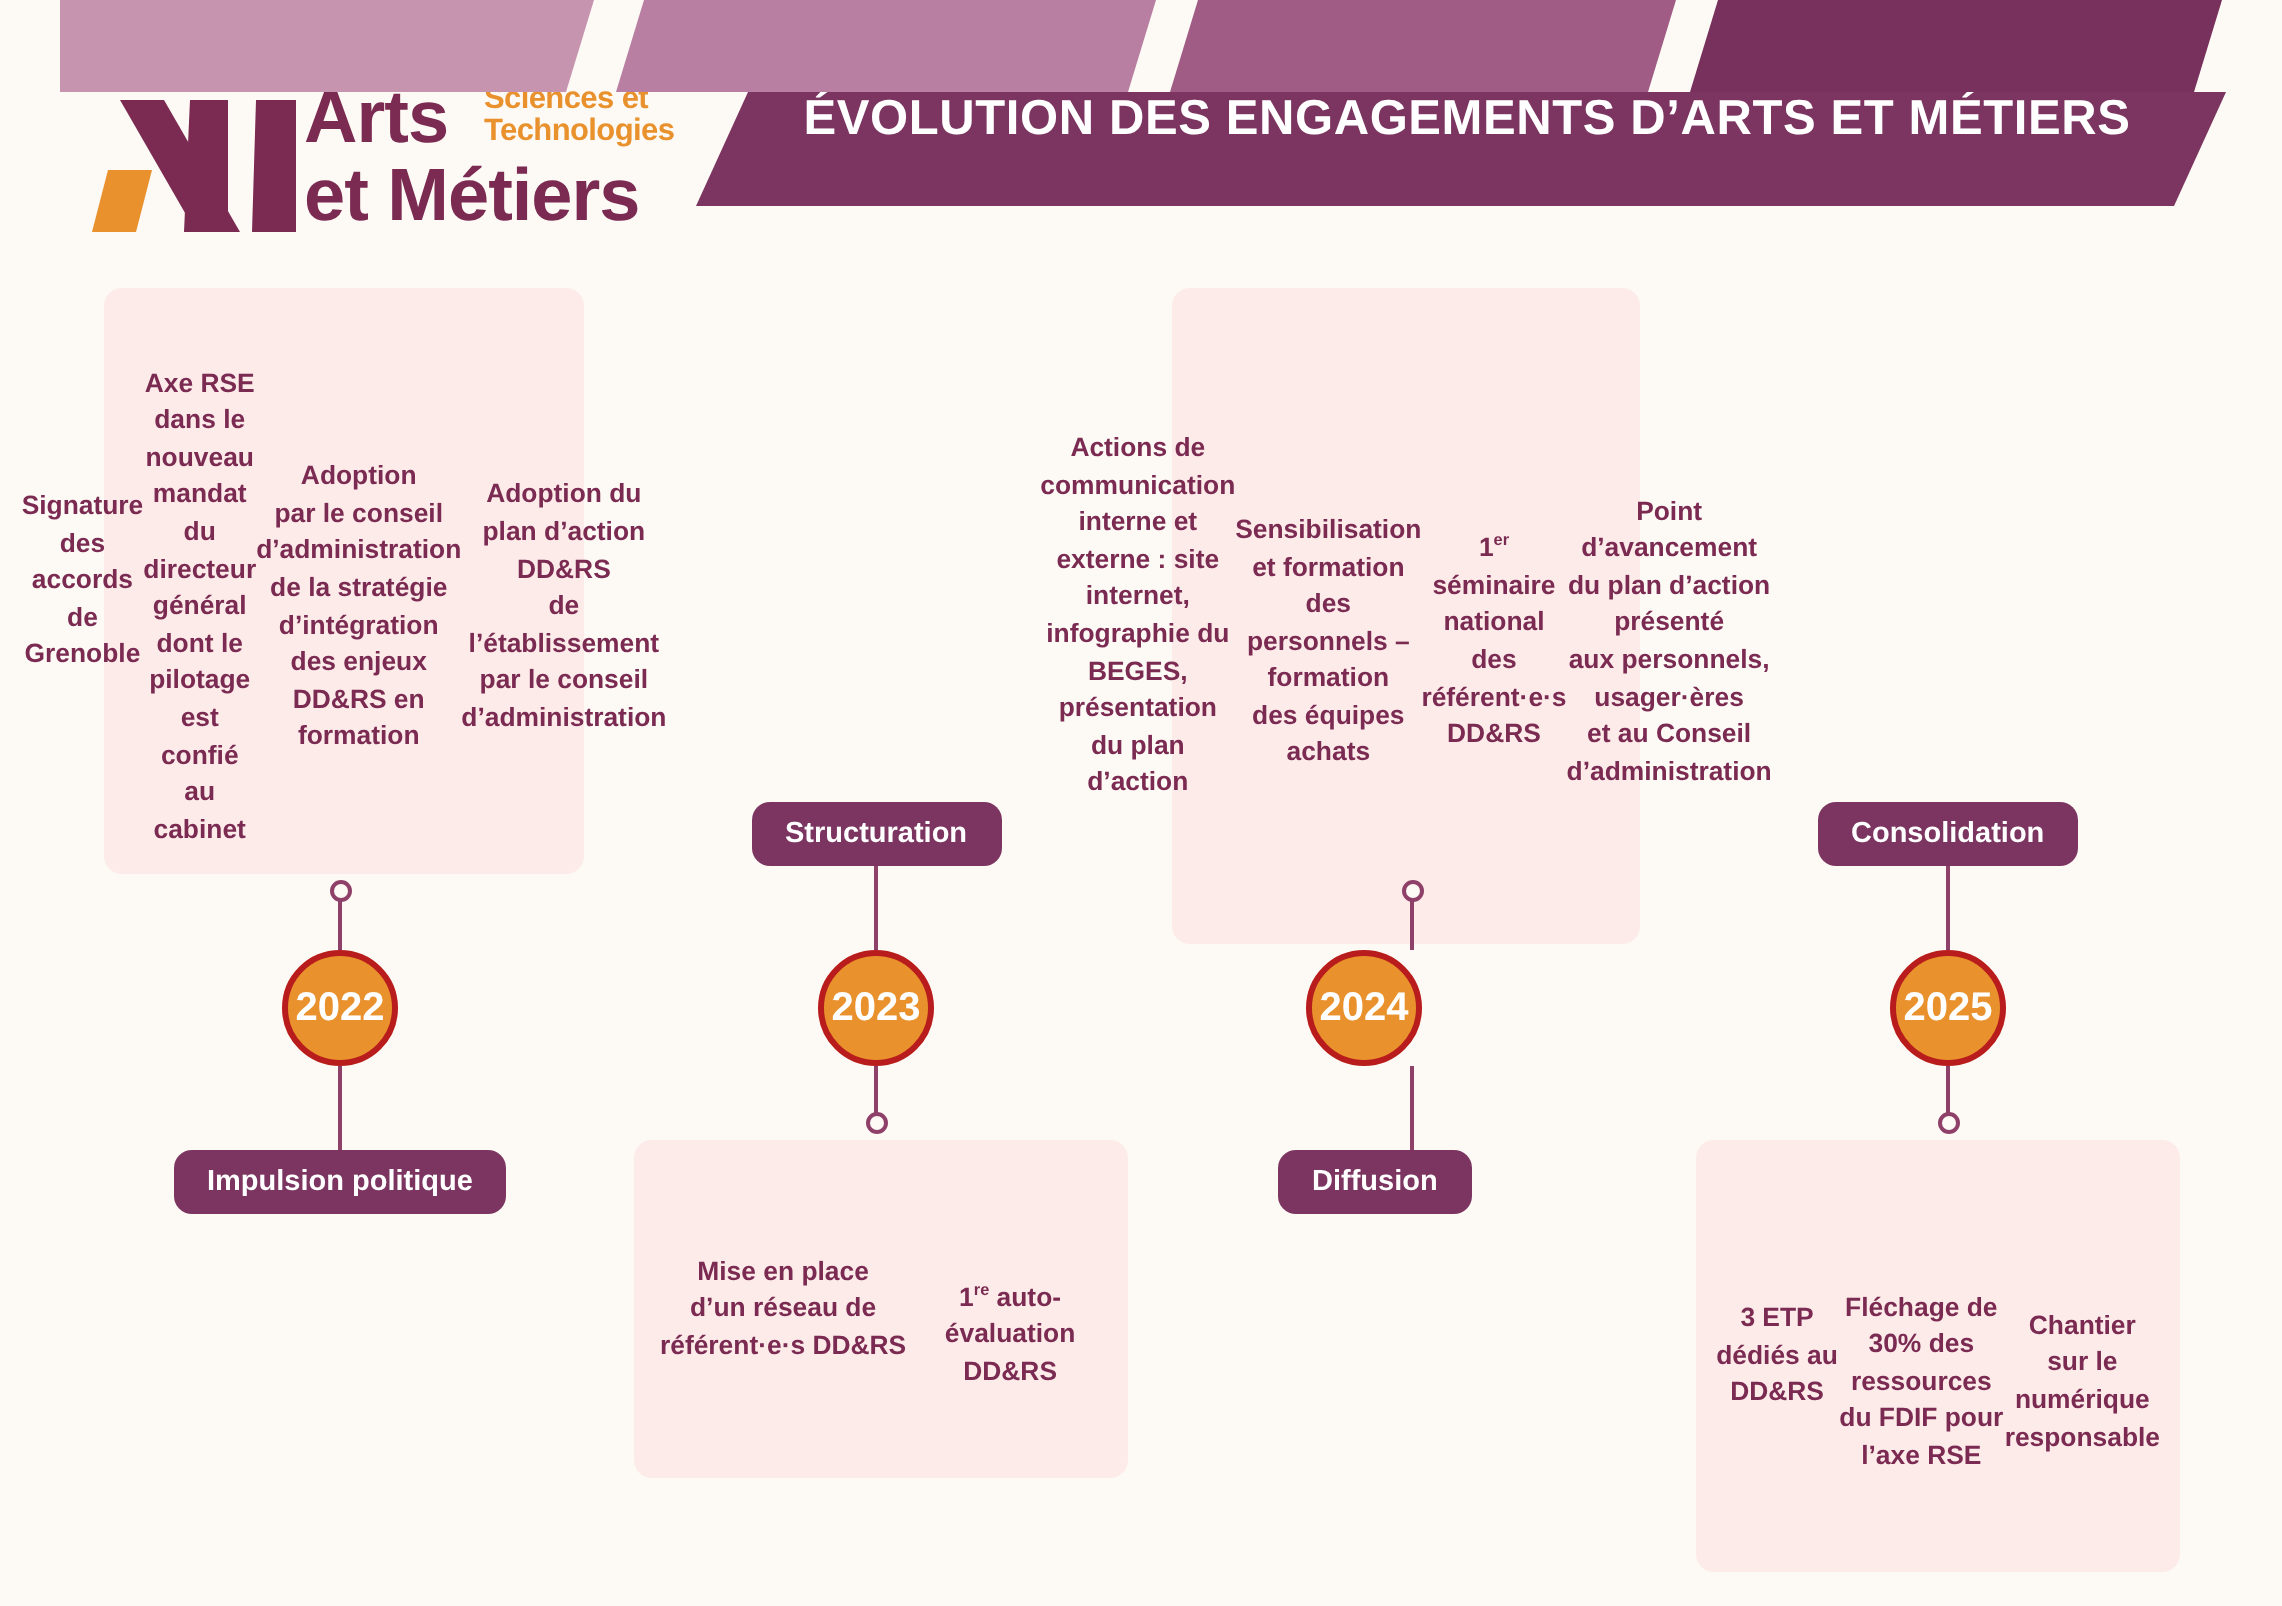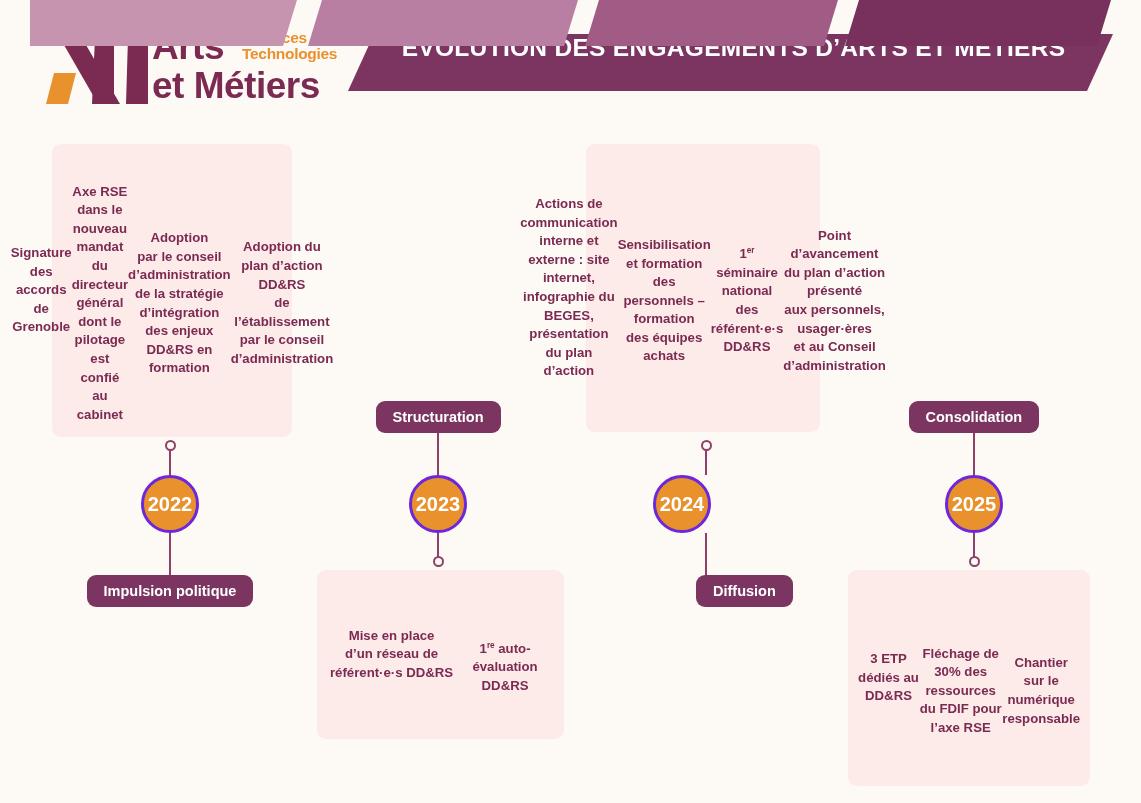--- a/index.html
+++ b/index.html
@@ -11,21 +11,21 @@
     height: 803px;
     background: #fdf9f4;
     font-family: "Liberation Sans", sans-serif;
     overflow: hidden;
     position: relative;
   }
 
   
   .header {
     position: absolute;
-    left: 0; top: 0;
+    left: 0; top: 12px;
     width: 1141px; height: 118px;
   }
   .logo {
     position: absolute;
     left: 42px; top: 26px;
     width: 300px; height: 82px;
   }
   .logo-mark {
     position: absolute;
     left: 0; top: 0;
@@ -89,21 +89,21 @@
   .bar-seg {
     position: absolute;
     top: 0;
     height: 46px;
   }
   .circle {
     position: absolute;
     width: 58px; height: 58px;
     border-radius: 50%;
     background: #e8912d;
-    border: 3px solid #6d28d9;
+    border: 3px solid #b91c1c;
     box-sizing: border-box;
     display: flex;
     align-items: center;
     justify-content: center;
     color: #ffffff;
     font-size: 20px;
     font-weight: bold;
     z-index: 5;
     top: 475px;
   }
@@ -220,22 +220,22 @@
     <div class="badge" style="top: 401px; left: 375.5px;">Structuration</div>
     <div class="card" style="left: 317px; top: 570px; width: 247px; height: 169px;">
       <p class="blk">Mise en place<br>d’un réseau de référent·e·s DD&amp;RS</p>
       <p class="blk">1<sup>re</sup> auto-évaluation DD&amp;RS</p>
     </div>
     <div class="bar-seg" style="left: 585px; width: 253px; background: rgb(160, 92, 133); clip-path: polygon(14px 0px, 253px 0px, 239px 46px, 0px 46px);"></div>
     <div class="circle" style="left: 653px;">2024</div>
     <div class="conn" style="left: 705px; top: 443px; height: 32px;"></div>
     <div class="ring" style="left: 700.5px; top: 440px;"></div>
     <div class="conn" style="left: 705px; top: 533px; height: 42px;"></div>
-    <div class="badge" style="top: 575px; left: 696px;">Diffusion</div>
-    <div class="card" style="left: 586px; top: 144px; width: 234px; height: 288px;">
+    <div class="badge" style="top: 575px; left: 639px;">Diffusion</div>
+    <div class="card" style="left: 586px; top: 144px; width: 234px; height: 328px;">
       <p class="blk">Actions de communication<br>interne et externe : site internet,<br>infographie du BEGES,<br>présentation du plan d’action</p>
       <p class="blk">Sensibilisation et formation<br>des personnels – formation<br>des équipes achats</p>
       <p class="blk">1<sup>er</sup> séminaire national<br>des référent·e·s DD&amp;RS</p>
       <p class="blk">Point d’avancement<br>du plan d’action présenté<br>aux personnels, usager·ères<br>et au Conseil d’administration</p>
     </div>
     <div class="bar-seg" style="left: 845px; width: 266px; background: rgb(120, 48, 92); clip-path: polygon(14px 0px, 266px 0px, 252px 46px, 0px 46px);"></div>
     <div class="circle" style="left: 945px;">2025</div>
     <div class="conn" style="left: 973px; top: 533px; height: 29px;"></div>
     <div class="ring" style="left: 968.5px; top: 556px;"></div>
     <div class="conn" style="left: 973px; top: 433px; height: 42px;"></div>

